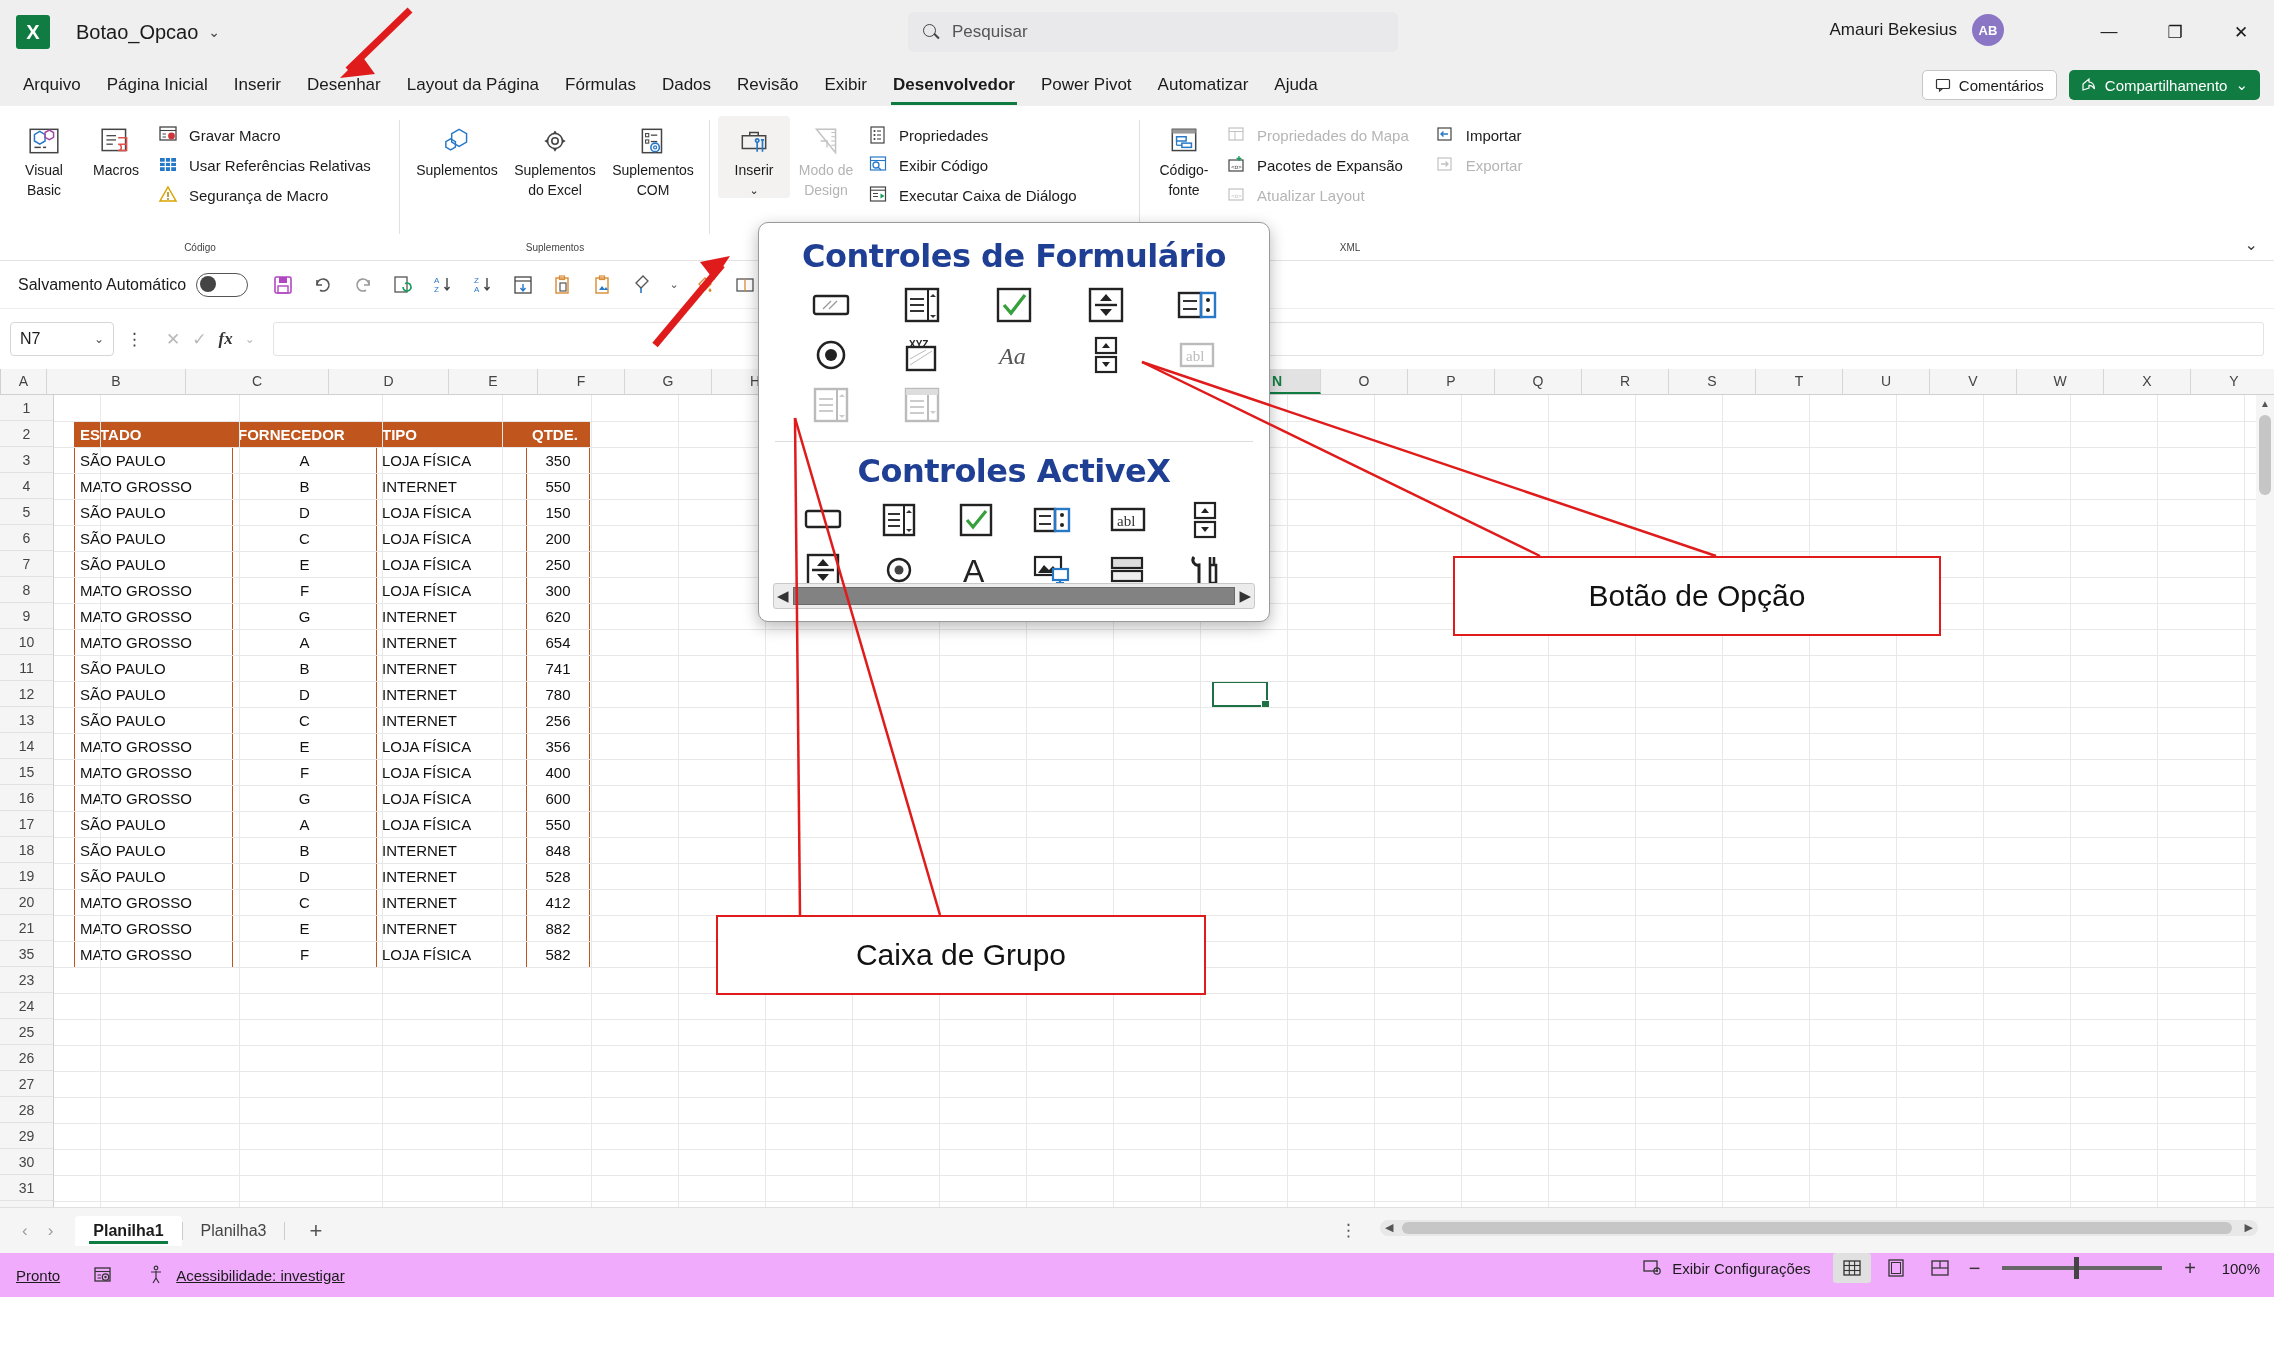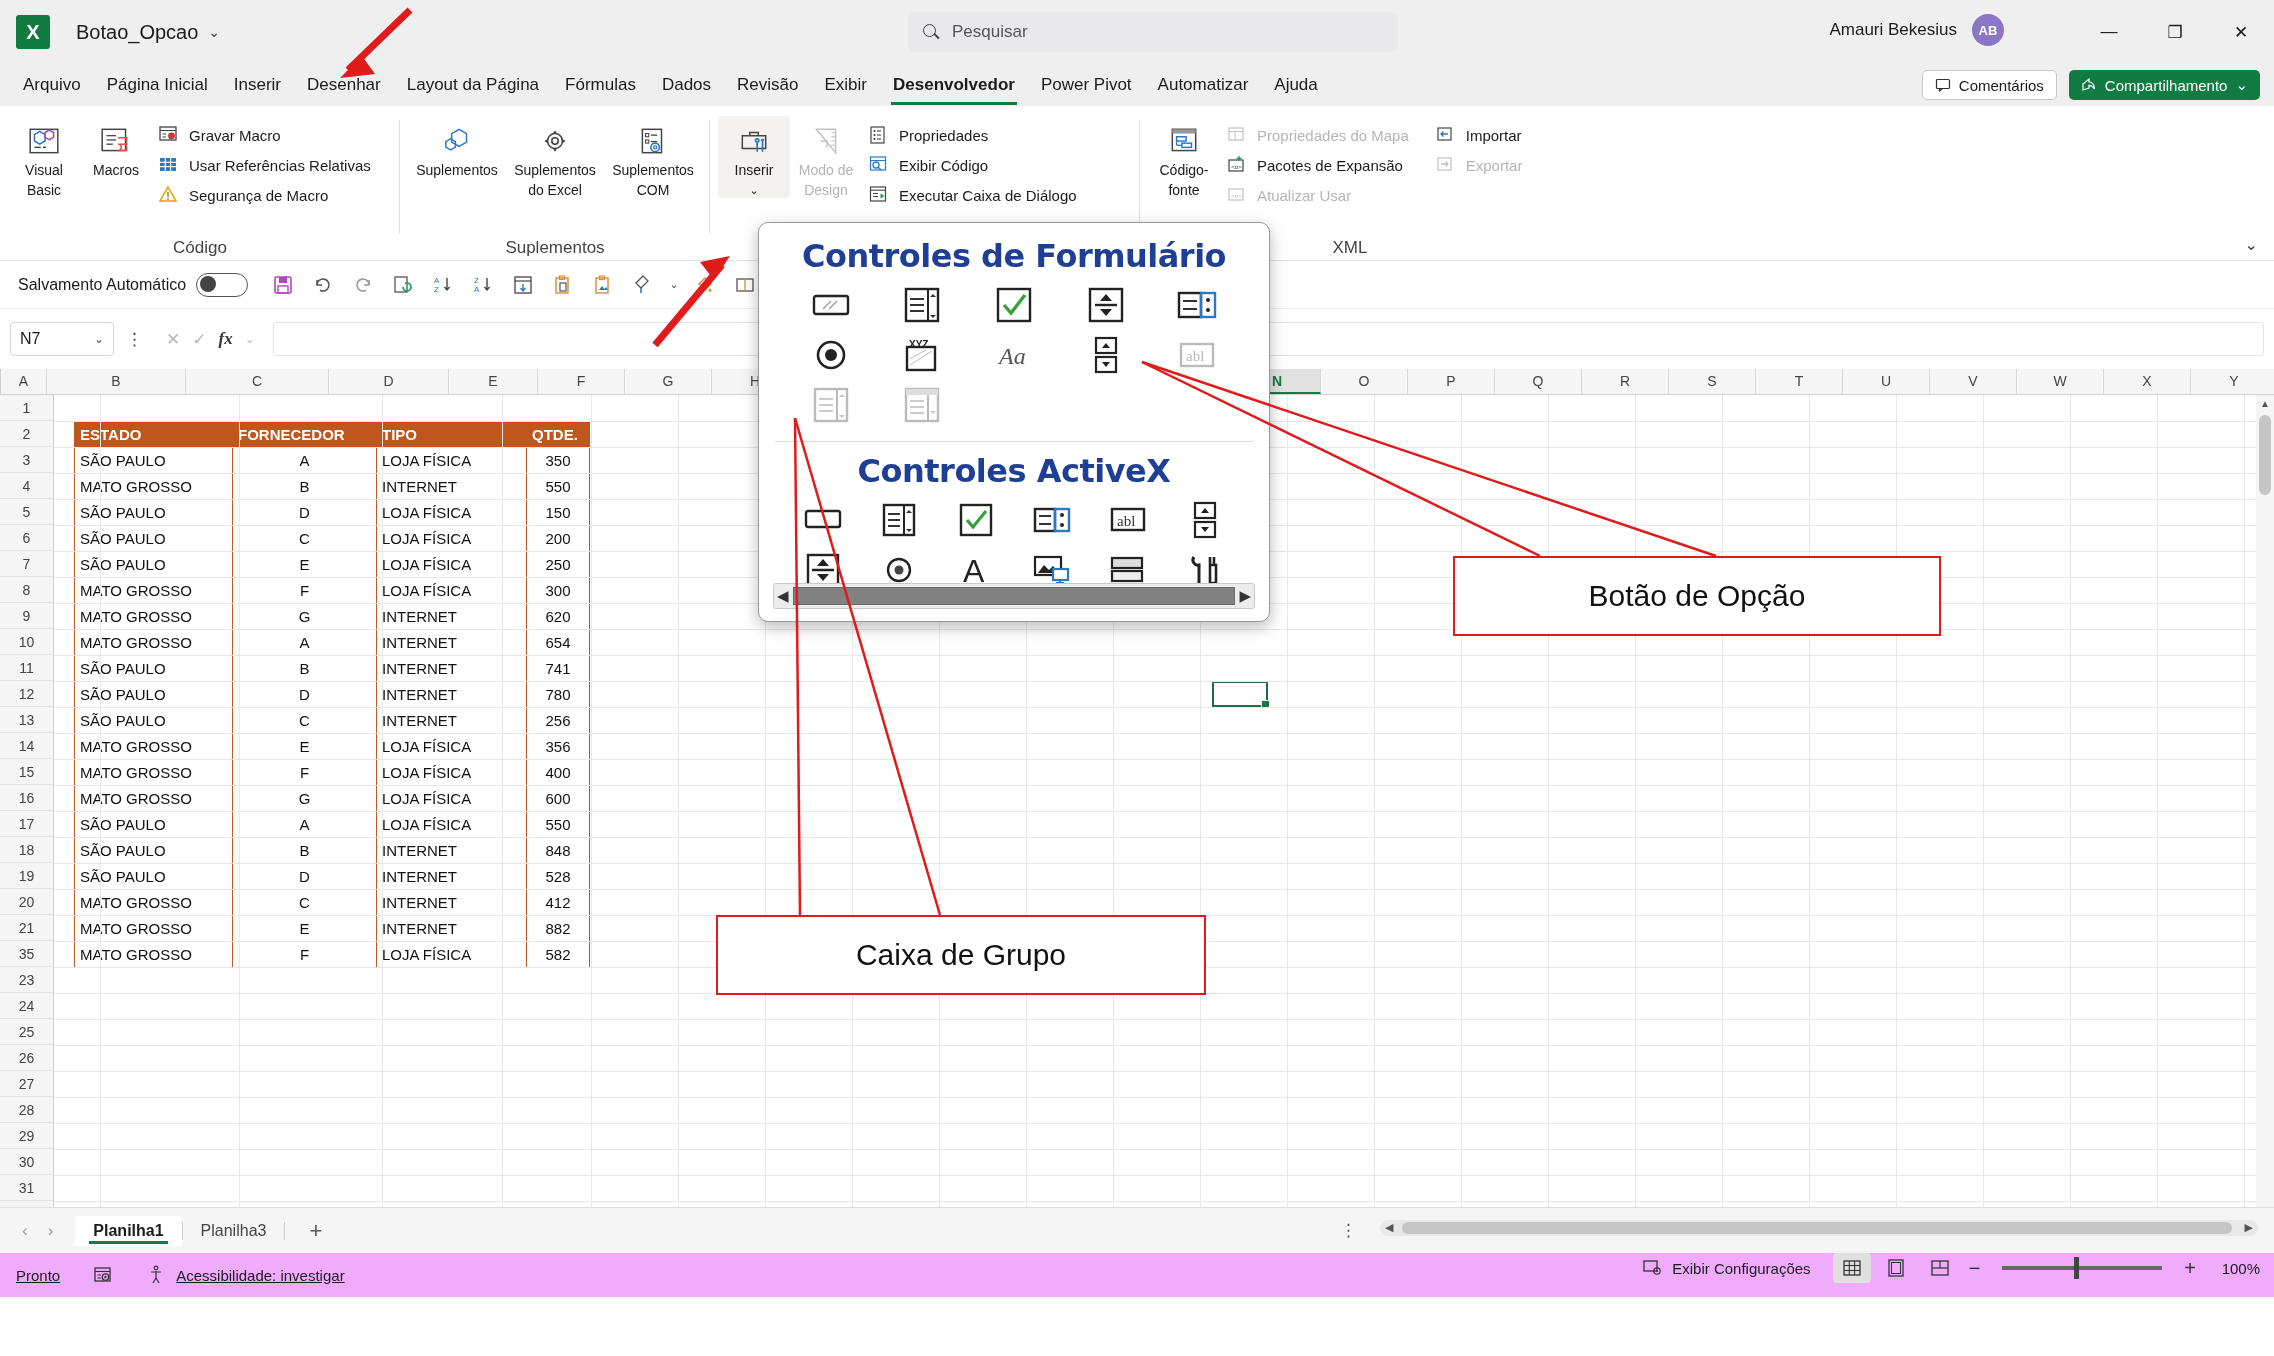--- a/index.html
+++ b/index.html
@@ -94,21 +94,21 @@
   }
 
   
   .ribbon {
     height: 155px; background: #fff; border-bottom: 1px solid #e3e3e3;
     position: relative; display: flex; padding-top: 6px;
   }
   .rgroup { position: relative; height: 148px; display: flex; flex-direction: column; }
   .rgroup-body { display: flex; flex: 1; align-items: flex-start; padding: 4px 8px; }
   .rgroup-label {
-    text-align: center; font-size: 17px; color: #444;
+    text-align: center; font-size: 10px; color: #444;
     height: 22px; line-height: 20px;
   }
   .rgroup + .rgroup::before {
     content: ""; position: absolute; left: -1px; top: 8px; bottom: 26px;
     width: 1px; background: #e0e0e0;
   }
   .bigbtn {
     width: 72px; display: flex; flex-direction: column; align-items: center;
     padding-top: 8px; gap: 4px; font-size: 14px; color: #1b1b1b; text-align: center;
     line-height: 16px;
@@ -532,21 +532,21 @@
             <text x="5" y="14.5" font-size="6" fill="#444" font-family="monospace">&lt;o&gt;</text>
             <path d="M13 2 v5 M10.5 4.5 h5" stroke="#0f9d58" stroke-width="1.3"></path>
           </svg>
           <span>Pacotes de Expansão</span>
         </div>
         <div class="smallbtn disabled">
           <svg class="ic" viewBox="0 0 22 22">
             <rect x="3" y="5" width="14" height="11" fill="none" stroke="#c2c2c2" stroke-width="1.2"></rect>
             <text x="5" y="13.5" font-size="6" fill="#c2c2c2" font-family="monospace">&lt;o&gt;</text>
           </svg>
-          <span>Atualizar Usar</span>
+          <span>Atualizar Layout</span>
         </div>
       </div>
       <div class="smallcol" style="margin-left:14px">
         <div class="smallbtn">
           <svg class="ic" viewBox="0 0 22 22">
             <rect x="3" y="4" width="13" height="12" fill="none" stroke="#444" stroke-width="1.2"></rect>
             <path d="M13 10 H6 M8.5 7.5 L6 10 L8.5 12.5" fill="none" stroke="#2878c8" stroke-width="1.4"></path>
           </svg>
           <span>Importar</span>
         </div>

